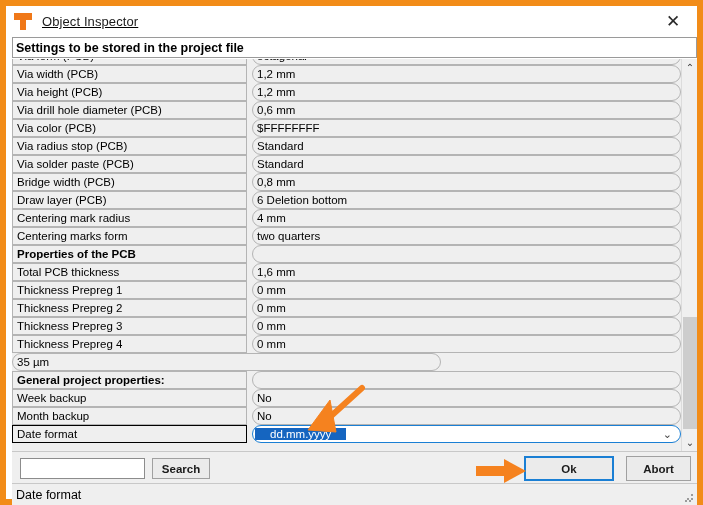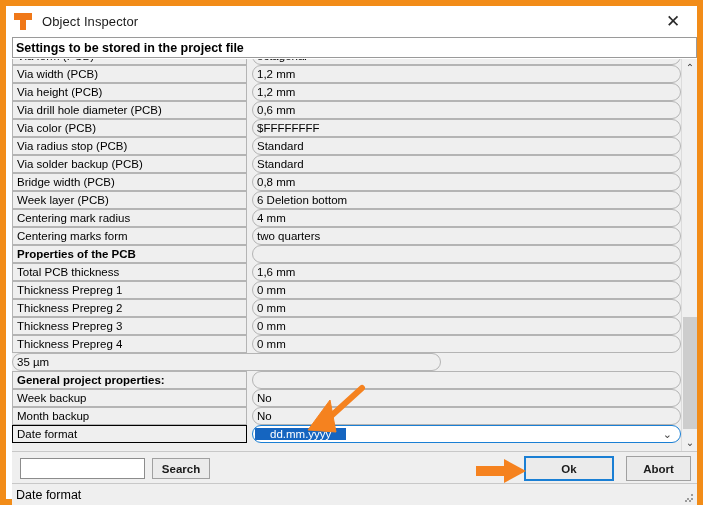--- a/index.html
+++ b/index.html
@@ -14,21 +14,21 @@
     width: 703px; height: 505px;
     box-sizing: border-box;
     border: 6px solid #F28C18;
     background: #ffffff;
   }
   
   .titlebar {
     position: absolute; left: 0; top: 0;
     width: 691px; height: 31px;
     background: #ffffff;
-    display: flex; align-items: center;
+    display: flex; align-items: center; text-decoration: underline;
   }
   .tb-icon {
     width: 20px; height: 22px;
     margin-left: 8px; margin-right: 8px;
     position: relative; flex: none;
   }
   .tb-icon .bar-h {
     position: absolute; left: 0; top: 2px;
     width: 18px; height: 7px; background: #F07818;
   }
@@ -235,29 +235,29 @@
           </div>
           <div class="row">
             <div class="cell-name">Via color (PCB)</div>
             <div class="cell-val">$FFFFFFFF</div>
           </div>
           <div class="row">
             <div class="cell-name">Via radius stop (PCB)</div>
             <div class="cell-val">Standard</div>
           </div>
           <div class="row">
-            <div class="cell-name">Via solder backup (PCB)</div>
+            <div class="cell-name">Via solder paste (PCB)</div>
             <div class="cell-val">Standard</div>
           </div>
           <div class="row">
             <div class="cell-name">Bridge width (PCB)</div>
             <div class="cell-val">0,8 mm</div>
           </div>
           <div class="row">
-            <div class="cell-name">Week layer (PCB)</div>
+            <div class="cell-name">Draw layer (PCB)</div>
             <div class="cell-val">6 Deletion bottom</div>
           </div>
           <div class="row">
             <div class="cell-name">Centering mark radius</div>
             <div class="cell-val">4 mm</div>
           </div>
           <div class="row">
             <div class="cell-name">Centering marks form</div>
             <div class="cell-val">two quarters</div>
           </div>

